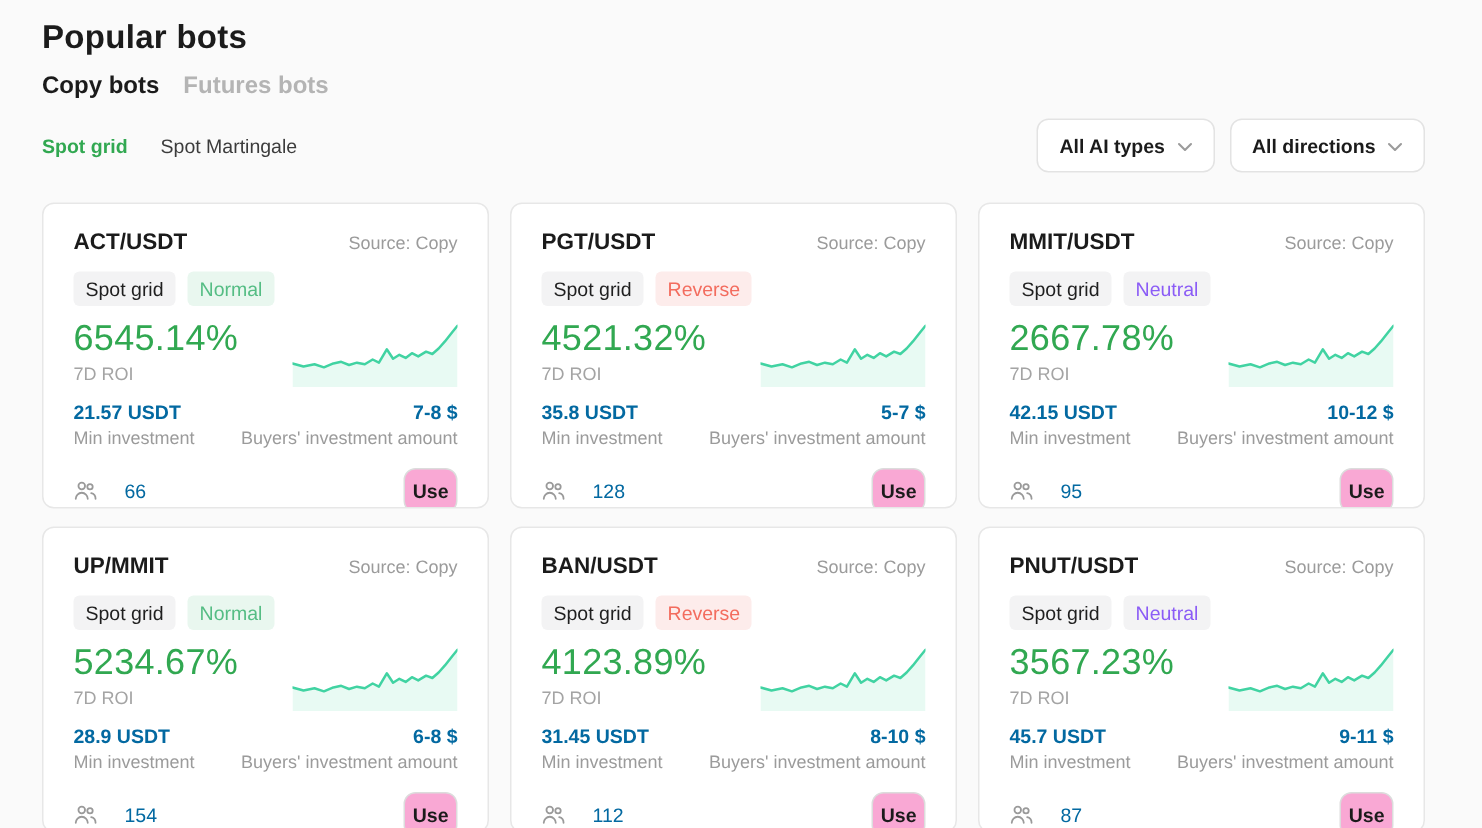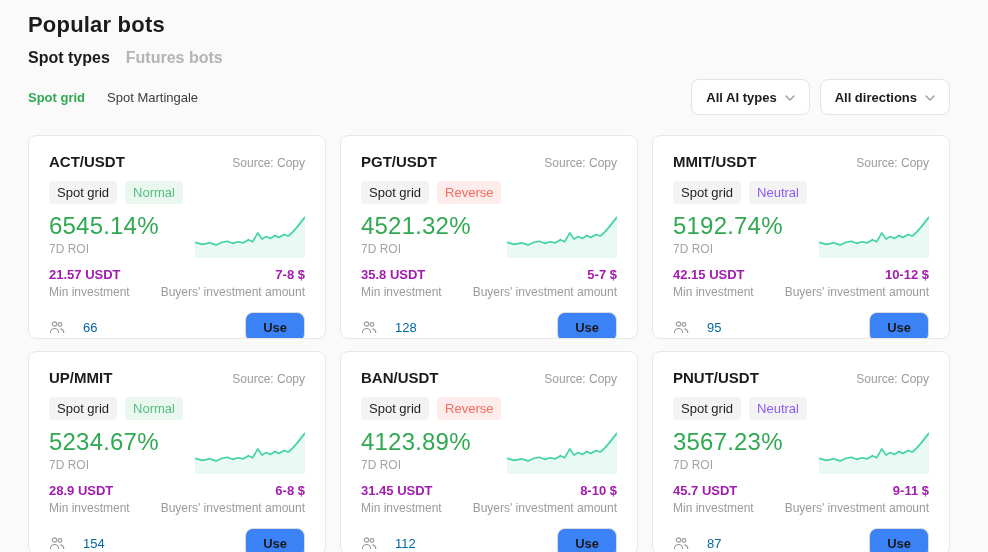--- a/index.html
+++ b/index.html
@@ -64,40 +64,40 @@
 
   .roi-row { margin-top: 8px; display: flex; justify-content: space-between; align-items: flex-start; }
   .roi { font-size: 24px; font-weight: 400; color: var(--accent-green, #31a851); letter-spacing: .2px; }
   .roi-label { margin-top: 2px; font-size: 12px; color: #a4a4a4; }
   .spark { width: 110px; height: 44px; margin-top: 2px; flex: none; }
   .spark-area { fill: var(--spark-fill, #e8faf3); stroke: none; }
   .spark-line { fill: none; stroke: var(--spark-line, #41d3a2); stroke-width: 1.6; stroke-linejoin: round; stroke-linecap: round; }
 
   .stats { margin-top: 9px; display: flex; justify-content: space-between; align-items: flex-start; }
   .stat.right { text-align: right; }
-  .stat-value { font-size: 13px; font-weight: 600; color: #a21caf; }
+  .stat-value { font-size: 13px; font-weight: 600; color: #0369a1; }
   .stat-label { margin-top: 3px; font-size: 12px; color: #9b9b9b; }
 
   .card-foot { margin-top: 13px; display: flex; justify-content: space-between; align-items: center; }
   .users { display: flex; align-items: flex-start; gap: 18px; font-size: 13px; color: #0369a1; }
   .use-btn {
-    background: #3b82f6; border: 1px solid #dcdcdc; border-radius: 8px;
-    padding: 0 17px; height: 30px;
+    background: #f9a8d4; border: 1px solid #dcdcdc; border-radius: 8px;
+    padding: 0 5px; height: 30px;
     font-family: inherit; font-size: 13px; font-weight: 700; color: #1b1b1b;
     cursor: pointer;
   }
 </style>
 </head>
 <body>
 
 <div class="page">
   <h1 class="page-title">Popular bots</h1>
 
   <div class="tabs">
-    <span class="tab active">Spot types</span>
+    <span class="tab active">Copy bots</span>
     <span class="tab inactive">Futures bots</span>
   </div>
 
   <div class="subrow">
     <div class="subtabs">
       <span class="subtab active">Spot grid</span>
       <span class="subtab">Spot Martingale</span>
     </div>
     <div class="filters">
       <button class="filter-btn">
@@ -214,21 +214,21 @@
     <div class="card-head">
       <span class="pair">MMIT/USDT</span>
       <span class="source">Source: Copy</span>
     </div>
     <div class="tags">
       <span class="tag">Spot grid</span>
       <span class="tag tag-neutral">Neutral</span>
     </div>
     <div class="roi-row">
       <div>
-        <div class="roi">5192.74%</div>
+        <div class="roi">2667.78%</div>
         <div class="roi-label">7D ROI</div>
       </div>
       <svg class="spark" viewBox="0 0 105 42" preserveAspectRatio="none">
         <path class="spark-area" d="M0,27 L7,29 L14,27.5 L20,29.5 L26,27 L31,26 L36,28 L41,26.5 L46,27.5 L51,24.5 L55,26.5 L60,18 L64,24 L68,21.5 L72,23.5 L76,20.5 L80,22.5 L85,19.5 L89,21 L93,17.5 L97,13 L101,8 L105,3 L105,42 L0,42 Z"></path>
         <path class="spark-line" d="M0,27 L7,29 L14,27.5 L20,29.5 L26,27 L31,26 L36,28 L41,26.5 L46,27.5 L51,24.5 L55,26.5 L60,18 L64,24 L68,21.5 L72,23.5 L76,20.5 L80,22.5 L85,19.5 L89,21 L93,17.5 L97,13 L101,8 L105,3"></path>
       </svg>
     </div>
     <div class="stats">
       <div class="stat left">
         <div class="stat-value">42.15 USDT</div>

